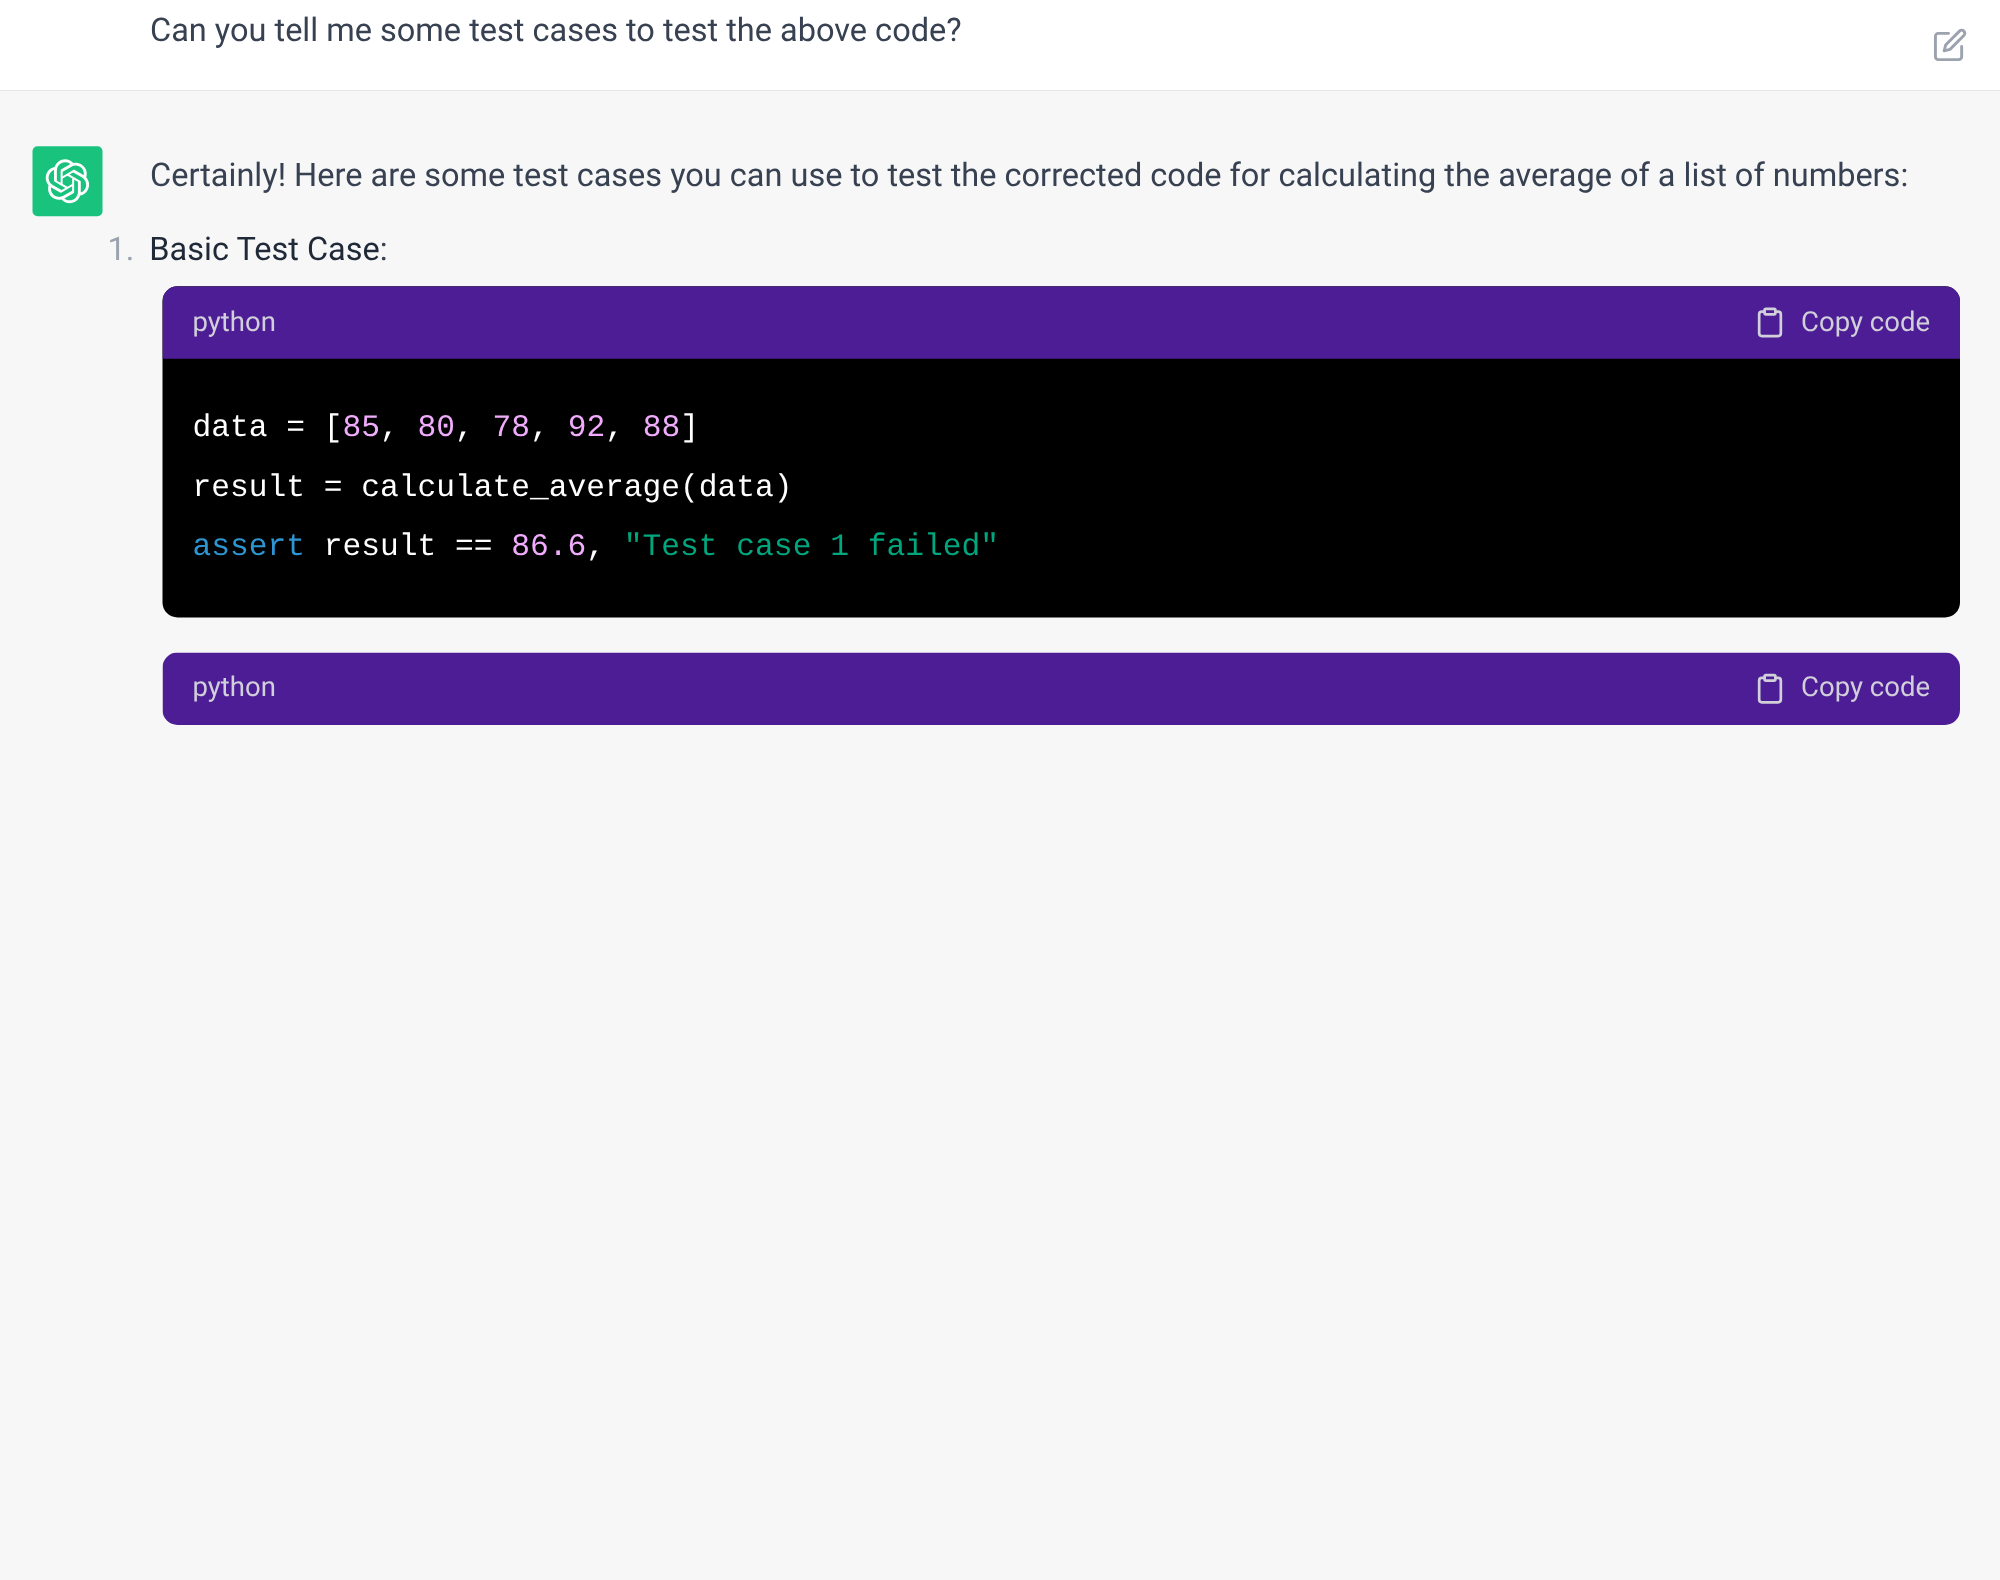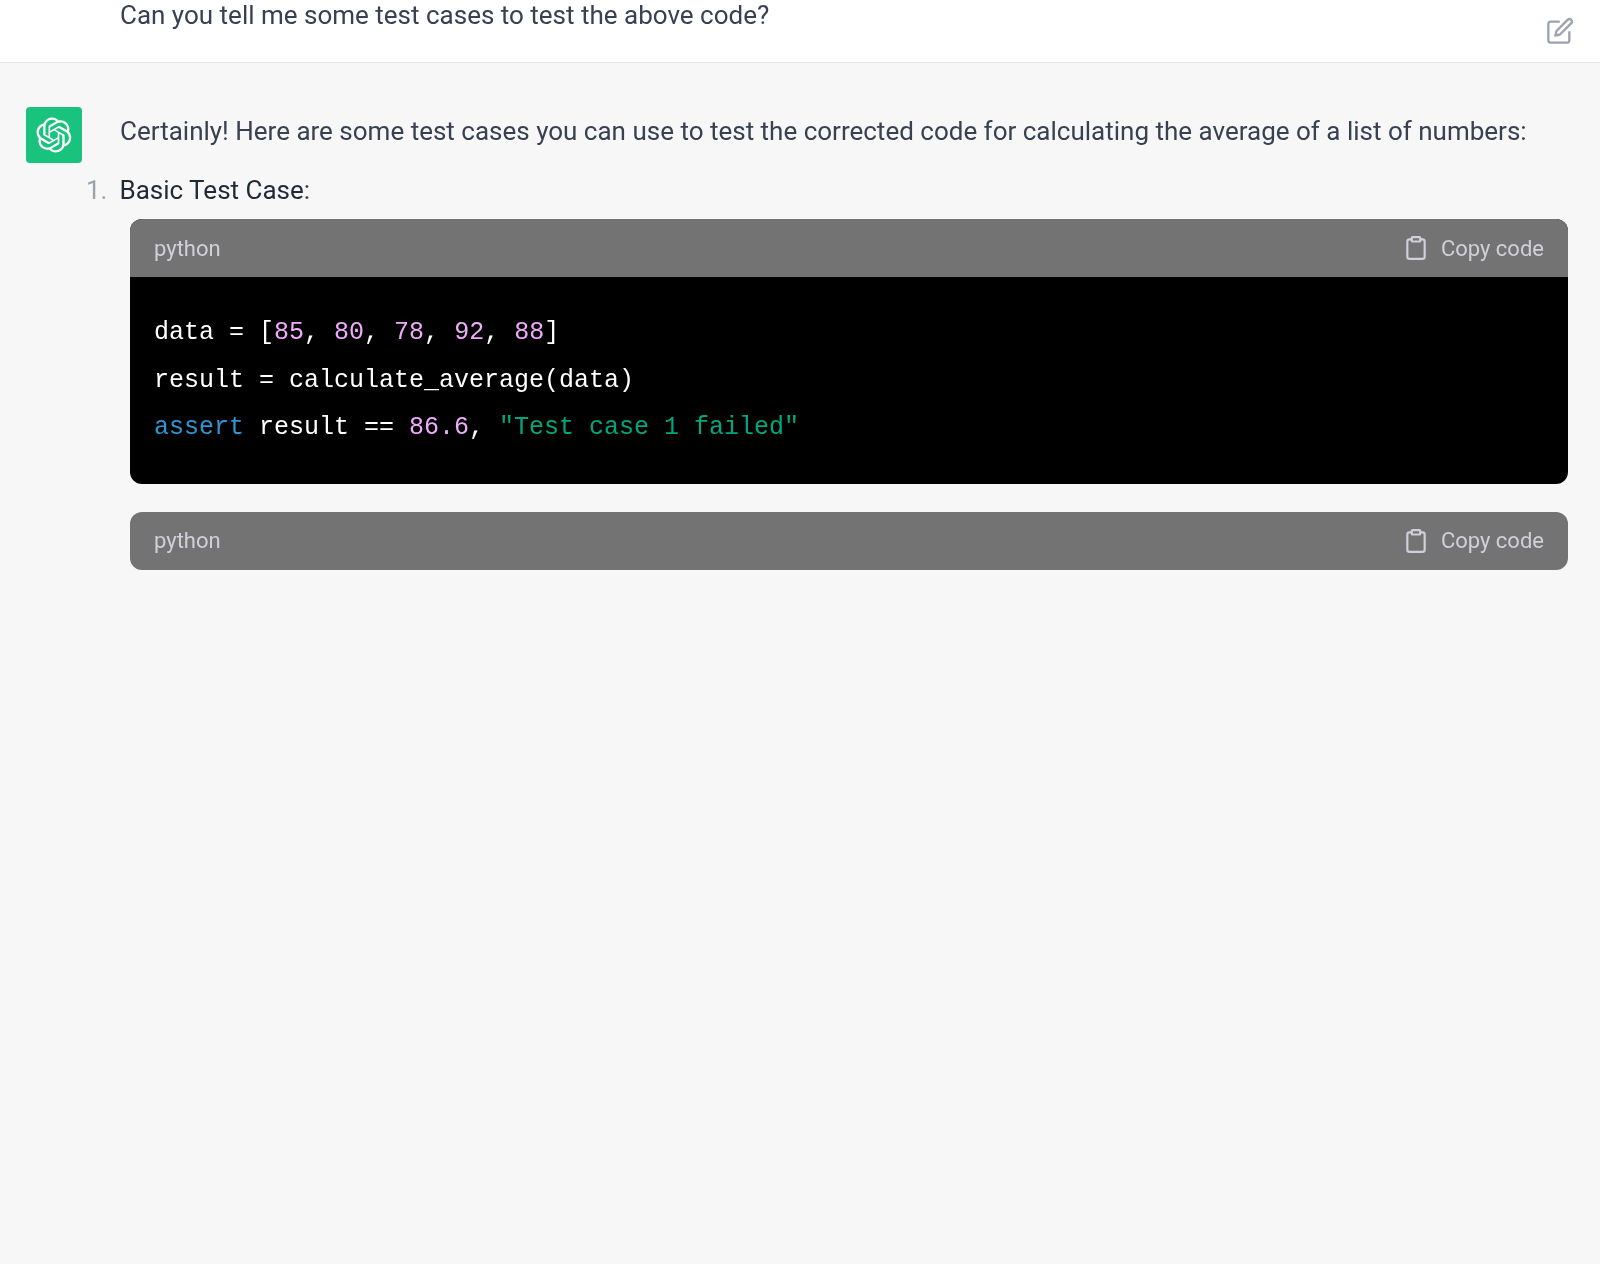--- a/index.html
+++ b/index.html
@@ -8,21 +8,21 @@
       box-sizing: border-box;
     }
     body {
       font-family: -apple-system, BlinkMacSystemFont, "Segoe UI", Roboto, Helvetica, Arial, sans-serif;
       background: #f7f7f8;
       width: 1600px;
       color: #374151;
     }
     .user-section {
       background: #ffffff;
-      padding: 0 120px 32px 120px;
+      padding: 10px 120px 32px 120px;
       position: relative;
       border-bottom: 1px solid #e5e5e5;
       font-size: 26px;
       color: #374151;
     }
     .edit-icon {
       position: absolute;
       right: 26px;
       top: 50%;
       transform: translateY(-50%);
@@ -80,21 +80,21 @@
       font-weight: 400;
       color: #1f2937;
     }
     .code-block {
       background: #000000;
       border-radius: 12px;
       overflow: hidden;
       margin-left: 10px;
     }
     .code-header {
-      background: #737373;
+      background: #4c1d95;
       padding: 16px 24px;
       display: flex;
       justify-content: space-between;
       align-items: center;
       color: #d1cfd9;
       font-size: 22px;
     }
     .copy-button {
       display: flex;
       align-items: center;

